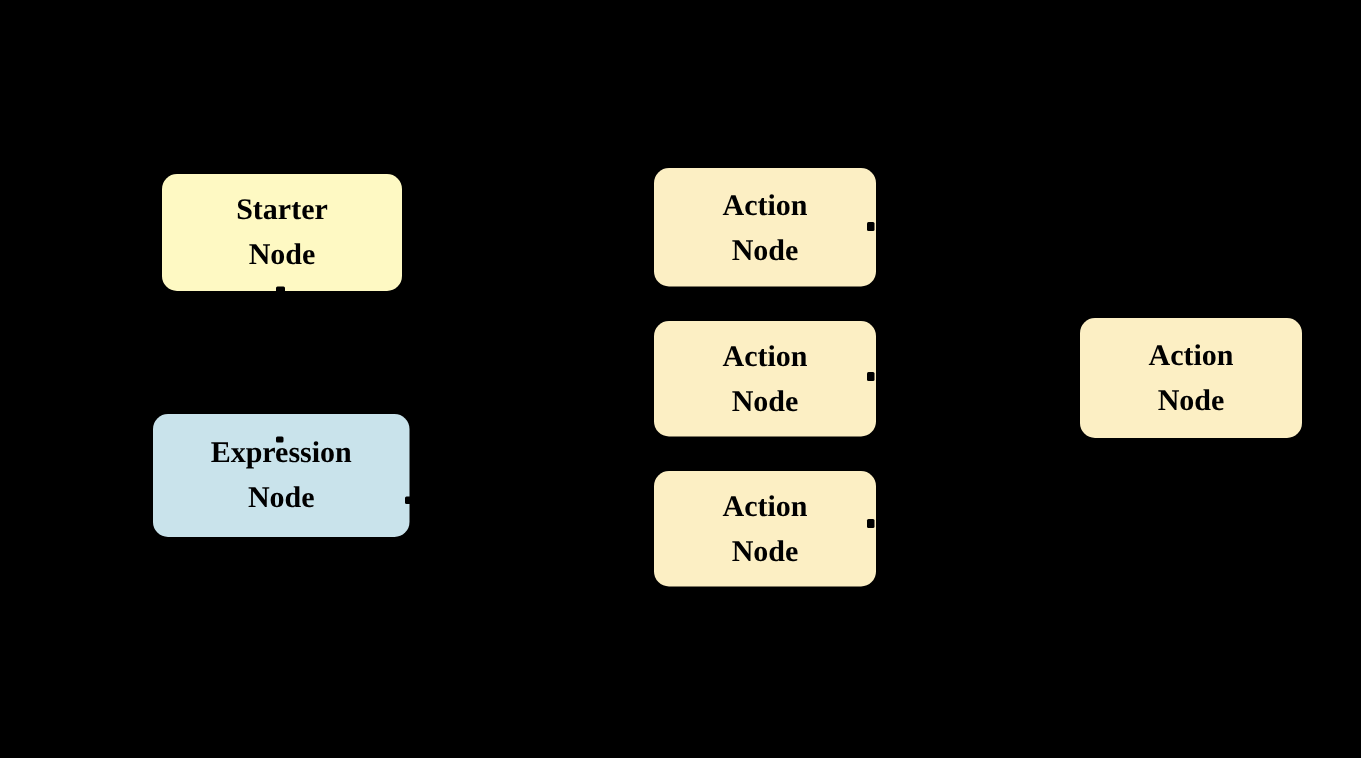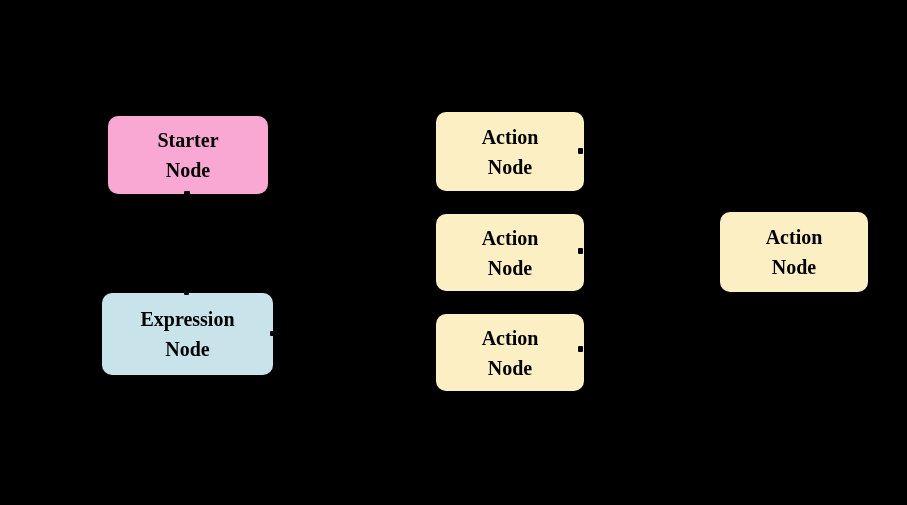--- a/index.html
+++ b/index.html
@@ -28,21 +28,21 @@
   .node .label {
     white-space: pre-line;
     text-align: center;
     font-weight: bold;
     font-size: 20px;
     line-height: 30px;
     color: #000000;
   }
   
   .node-starter      { left: 108px; top: 116px; width: 160px; height: 78px; }
-  .node-expression   { left: 102px; top: 293px; width: 171px; height: 82px; }
+  .node-expression   { left: 102px; top: 276px; width: 171px; height: 82px; }
   .node-action-1     { left: 436px; top: 112px; width: 148px; height: 79px; }
   .node-action-2     { left: 436px; top: 214px; width: 148px; height: 77px; }
   .node-action-3     { left: 436px; top: 314px; width: 148px; height: 77px; }
   .node-action-right { left: 720px; top: 212px; width: 148px; height: 80px; }
   
   .mark {
     position: absolute;
     width: 6px;
     height: 6px;
     background: #000000;
@@ -53,21 +53,21 @@
   .mark-expression-out { left: 270px; top: 331px; width: 5px; height: 5px; }
   .mark-action1-out    { left: 578px; top: 148px; width: 5px; height: 6px; }
   .mark-action2-out    { left: 578px; top: 248px; width: 5px; height: 6px; }
   .mark-action3-out    { left: 578px; top: 346px; width: 5px; height: 6px; }
 </style>
 </head>
 <body>
 
 <div class="canvas">
 
-  <div class="node node-starter" style="background: #f9a8d4;">
+  <div class="node node-starter" style="background: #fef9c3;">
     <span class="label">Starter
 Node</span>
   </div>
 
   <div class="node node-expression" style="background: rgb(201, 227, 235);">
     <span class="label">Expression
 Node</span>
   </div>
 
   <div class="node node-action-1" style="background: rgb(252, 239, 196);">

